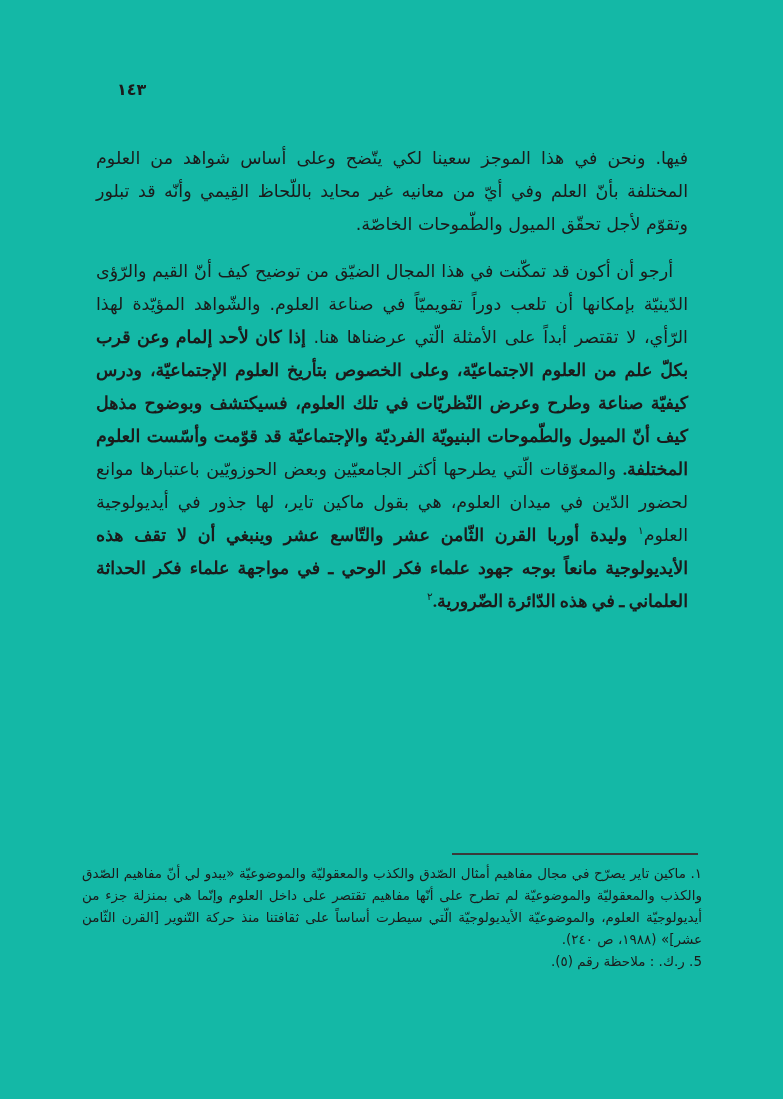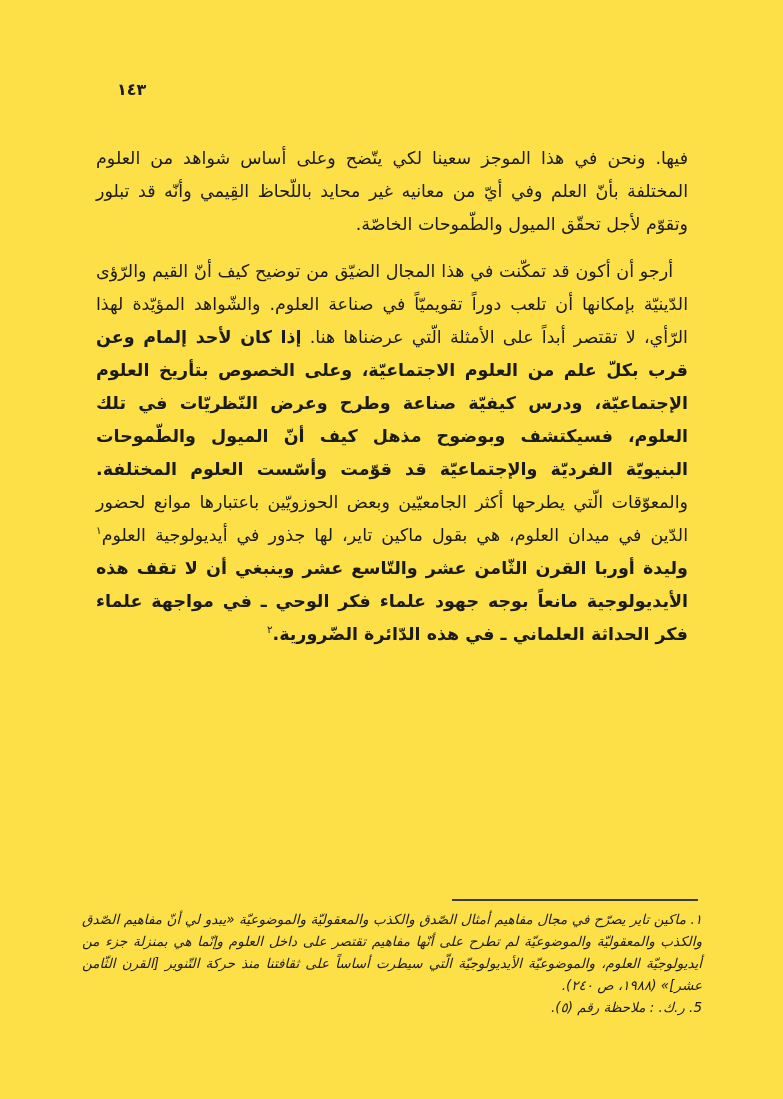--- a/index.html
+++ b/index.html
@@ -4,21 +4,21 @@
 <style>
   html, body {
     margin: 0;
     padding: 0;
     background: #ffffff;
   }
   .page {
     position: relative;
     width: 783px;
     height: 1099px;
-    background: #fde047;
+    background: #14b8a6;
     overflow: hidden;
     font-family: "DejaVu Sans", sans-serif;
     color: #1b1b1b;
     direction: rtl;
   }
   
   .header {
     position: absolute;
     top: 80px;
     left: 117px;
@@ -50,35 +50,35 @@
   }
   .body-text p {
     margin: 14px;
     padding: 0;
   }
   .para.p2 {
     text-indent: 15px;
   }
   .bold {
     font-weight: 700;
+    font-family: Liberation Serif, serif;
   }
   sup.fn-ref {
     font-size: 10.5px;
     line-height: 0;
     vertical-align: super;
     font-weight: 400;
   }
   
   .footnotes {
     position: absolute;
-    top: 899px;
+    top: 853px;
     right: 81px;
     width: 620px;
     direction: rtl;
-    font-style: italic;
   }
   .fn-rule {
     width: 246px;
     height: 2px;
     background: #3a3a3a;
     margin: 0 4px 7px 0;
   }
   .footnotes p {
     margin: 0;
     padding: 0;

